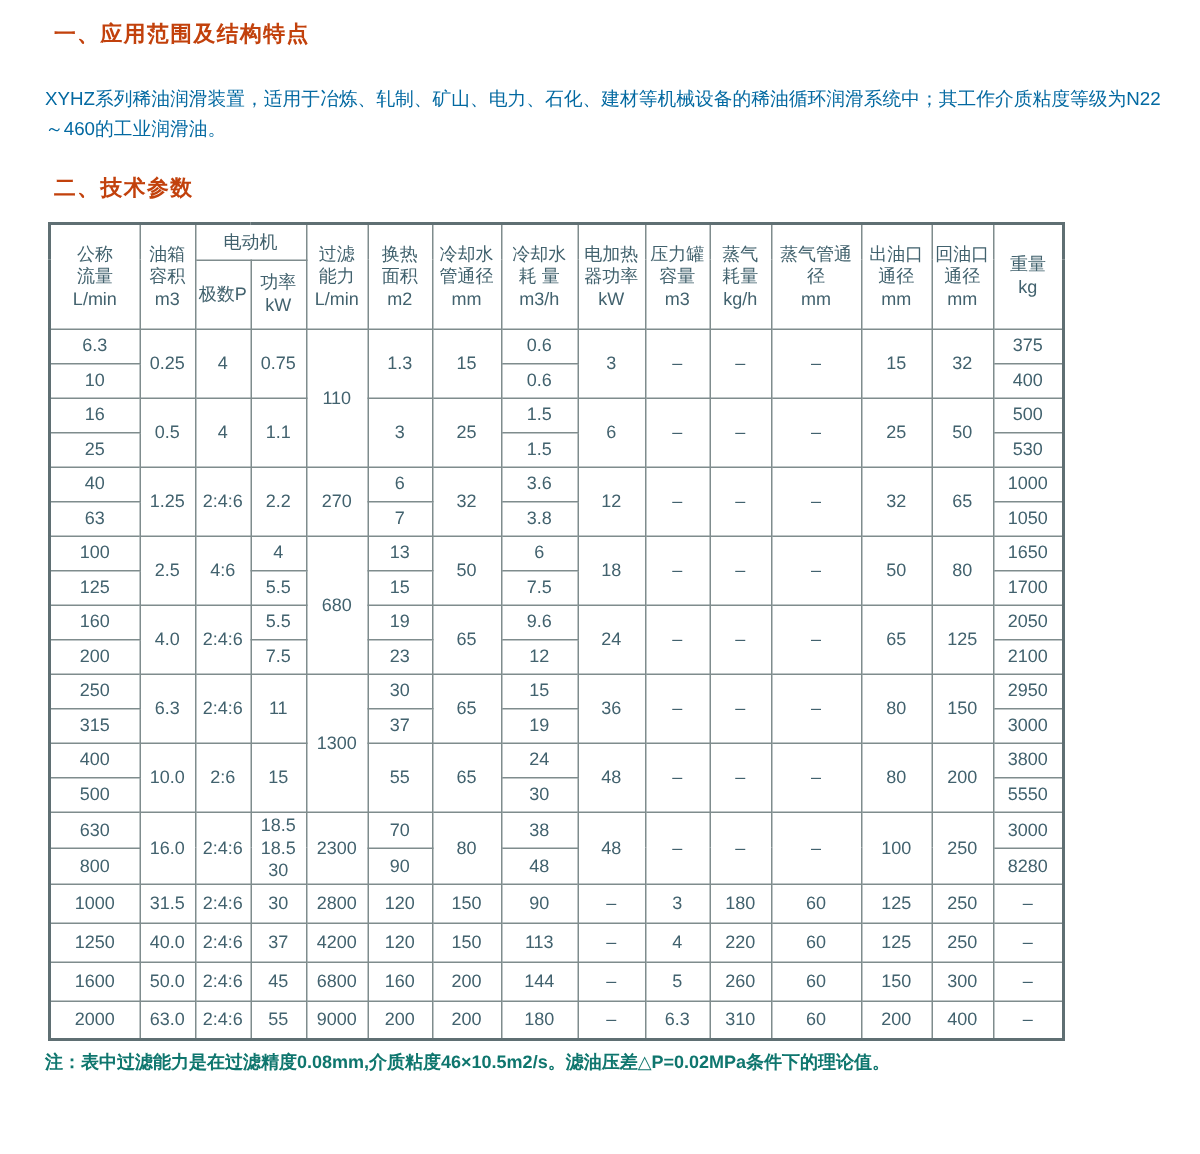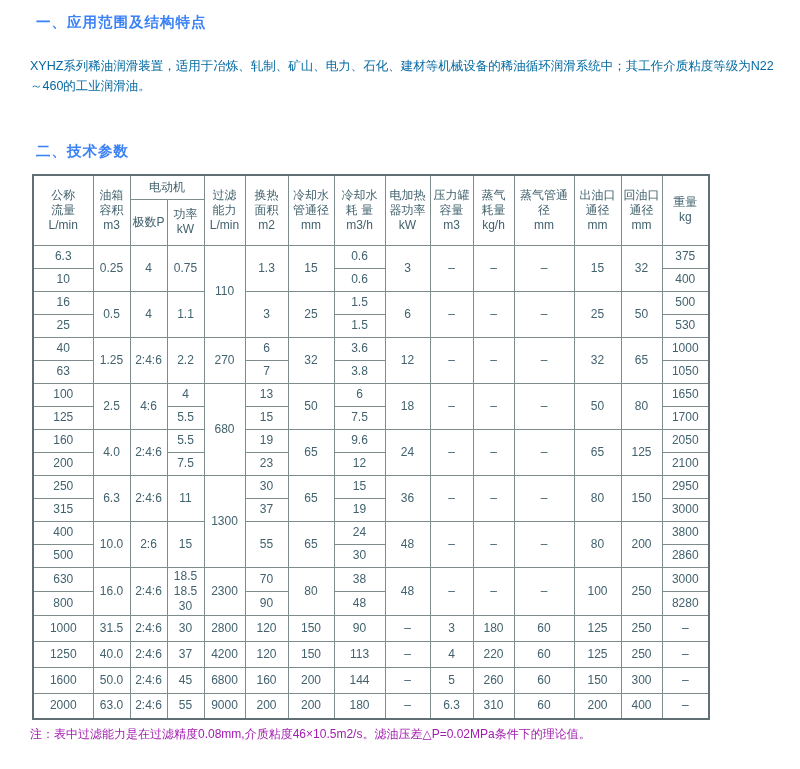--- a/index.html
+++ b/index.html
@@ -3,50 +3,51 @@
 <meta charset="utf-8">
 <style>
   html,body{margin:0;padding:0;background:#ffffff;}
   body{
     width:800px;height:769px;overflow:hidden;
     font-family:"Liberation Sans","DejaVu Sans",sans-serif;
     color:#2f5a68;
   }
   .page{padding:10px 14px 0 30px;}
   .sec-title{
-    font-size:14.5px;font-weight:bold;color:#3b82f6;
+    font-size:14.5px;font-weight:bold;color:#c2410c;
     margin:4px 0 0 6px;letter-spacing:1px;
   }
   .sec-title.first{margin-top:3px;}
   .intro{margin:24px 0 0 0;}
   .para{
     font-size:12.5px;line-height:20px;color:#0369a1;
     margin:0;max-width:760px;
   }
-  .sec2{margin-top:46px;}
+  .sec2{margin-top:20px;}
   table.spec{
     border-collapse:collapse;table-layout:fixed;
     width:678px;margin:13px 0 0 2px;
     border:2px solid #5f6f73;
   }
   table.spec th, table.spec td{
     border:1px solid #7f8c8d;
     text-align:center;vertical-align:middle;
     font-size:12px;font-weight:normal;
     color:#42626e;padding:1px 0;
     white-space:pre-line;line-height:15px;
     overflow:hidden;
   }
   table.spec thead tr.h1{height:24px;}
   table.spec thead tr.h2{height:46px;}
   table.spec tbody tr{height:23px;}
   table.spec tbody tr.tall{height:26px;}
   .note{
-    font-size:12px;color:#a21caf;
+    font-size:12px;color:#0f766e;
     margin:6px 0 0 0;
+    font-weight:bold;
   }
 </style>
 </head>
 <body>
 
 <div class="page">
 
   <div class="sec-title first">一、应用范围及结构特点</div>
 
   <div class="intro">
@@ -270,21 +271,21 @@
           <td rowspan="2">–</td>
           <td rowspan="2">–</td>
           <td rowspan="2">–</td>
           <td rowspan="2">80</td>
           <td rowspan="2">200</td>
           <td>3800</td>
         </tr>
         <tr>
           <td>500</td>
           <td>30</td>
-          <td>2860</td>
+          <td>5550</td>
         </tr>
         <tr>
           <td>630</td>
           <td rowspan="2">16.0</td>
           <td rowspan="2">2:4:6</td>
           <td rowspan="2">18.5
 18.5
 30</td>
           <td rowspan="2">2300</td>
           <td>70</td>

